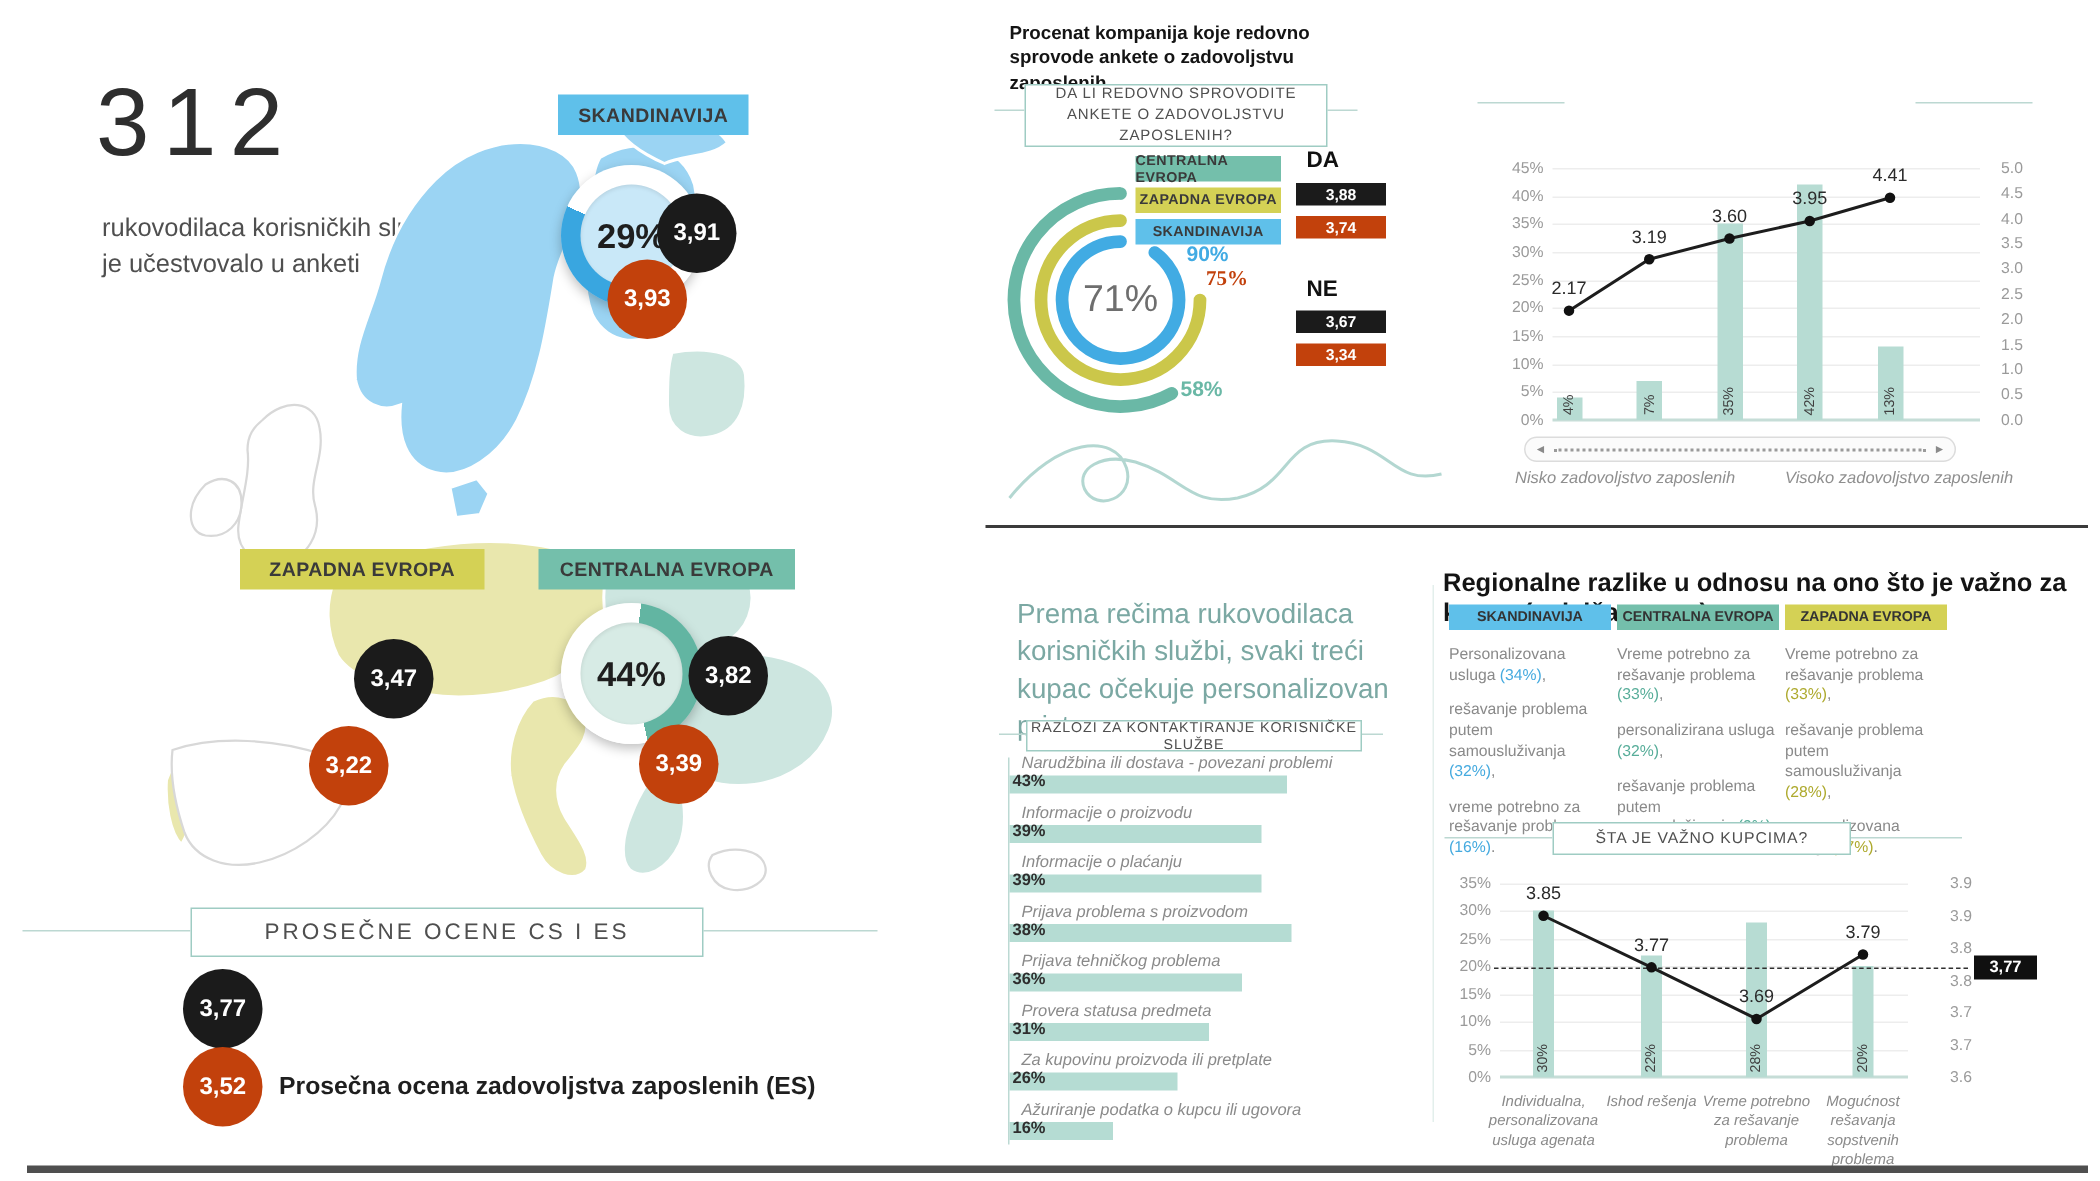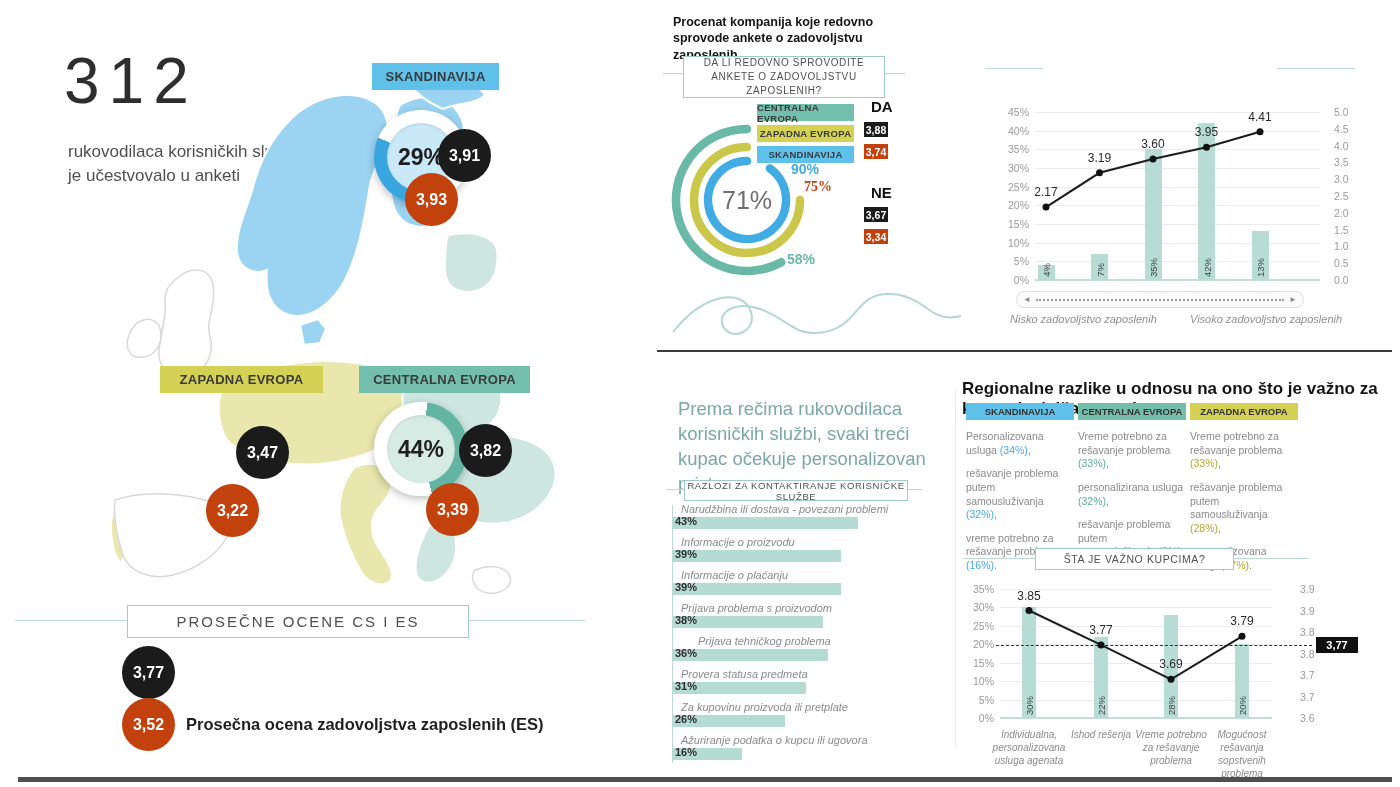--- a/index.html
+++ b/index.html
@@ -32,21 +32,21 @@
   .refline{position:absolute;border-top:1.5px dashed #2f2f2f;height:0;}
   .reftag{position:absolute;background:#101010;color:#fff;font-weight:bold;font-size:11px;
         display:flex;align-items:center;justify-content:center;}
   .hrow-label{position:absolute;font-style:italic;font-size:11px;color:#8a8a8a;white-space:nowrap;}
   .hbar{position:absolute;height:12px;background:#b5dcd3;}
   .hbar span{position:absolute;left:2px;top:-2px;font-size:11px;font-weight:bold;color:#2e2e2e;}
   .rcol{position:absolute;top:0;width:108px;}
   .rcol .chip2{height:17px;display:flex;align-items:center;justify-content:center;
         font-size:9.5px;font-weight:bold;color:#333;}
   .rcol p{font-size:10.5px;color:#8a8a8a;line-height:1.3;margin:10px 0 0 0;}
-  .vchip{position:absolute;width:24px;height:15px;color:#fff;font-weight:bold;font-size:10.5px;
+  .vchip{position:absolute;width:60px;height:15px;color:#fff;font-weight:bold;font-size:10.5px;
         display:flex;align-items:center;justify-content:center;}
   .ring-label{position:absolute;font-size:14px;font-weight:bold;}
   .capsule{position:absolute;border:1px solid #dcdcdc;border-radius:9px;background:#fbfbfb;
         display:flex;align-items:center;padding:0 6px;color:#8a8a8a;font-size:8px;}
   .capsule .dots{flex:1;border-top:2px dotted #9a9a9a;margin:0 5px;height:0;}
   .caption{position:absolute;font-style:italic;font-size:11px;color:#8f8f8f;}
   .lineval{font-size:12px;fill:#2b2b2b;}
 
   
   #big-number{position:absolute;left:64px;top:44px;font-size:64px;font-weight:200;
@@ -283,24 +283,24 @@
       </div>
       <div class="hrow-label" style="left: 8px; top: 33px;">Informacije o proizvodu</div>
       <div class="hbar" style="left: 0px; top: 47px; width: 167.7px;">
         <span>39%</span>
       </div>
       <div class="hrow-label" style="left: 8px; top: 66px;">Informacije o plaćanju</div>
       <div class="hbar" style="left: 0px; top: 80px; width: 167.7px;">
         <span>39%</span>
       </div>
       <div class="hrow-label" style="left: 8px; top: 99px;">Prijava problema s proizvodom</div>
-      <div class="hbar" style="left: 0px; top: 113px; width: 150px;">
+      <div class="hbar" style="left: 0px; top: 113px; width: 188px;">
         <span>38%</span>
       </div>
-      <div class="hrow-label" style="left: 25px; top: 132px;">Prijava tehničkog problema</div>
+      <div class="hrow-label" style="left: 8px; top: 132px;">Prijava tehničkog problema</div>
       <div class="hbar" style="left: 0px; top: 146px; width: 154.8px;">
         <span>36%</span>
       </div>
       <div class="hrow-label" style="left: 8px; top: 165px;">Provera statusa predmeta</div>
       <div class="hbar" style="left: 0px; top: 179px; width: 133.3px;">
         <span>31%</span>
       </div>
       <div class="hrow-label" style="left: 8px; top: 198px;">Za kupovinu proizvoda ili pretplate</div>
       <div class="hbar" style="left: 0px; top: 212px; width: 111.8px;">
         <span>26%</span>

